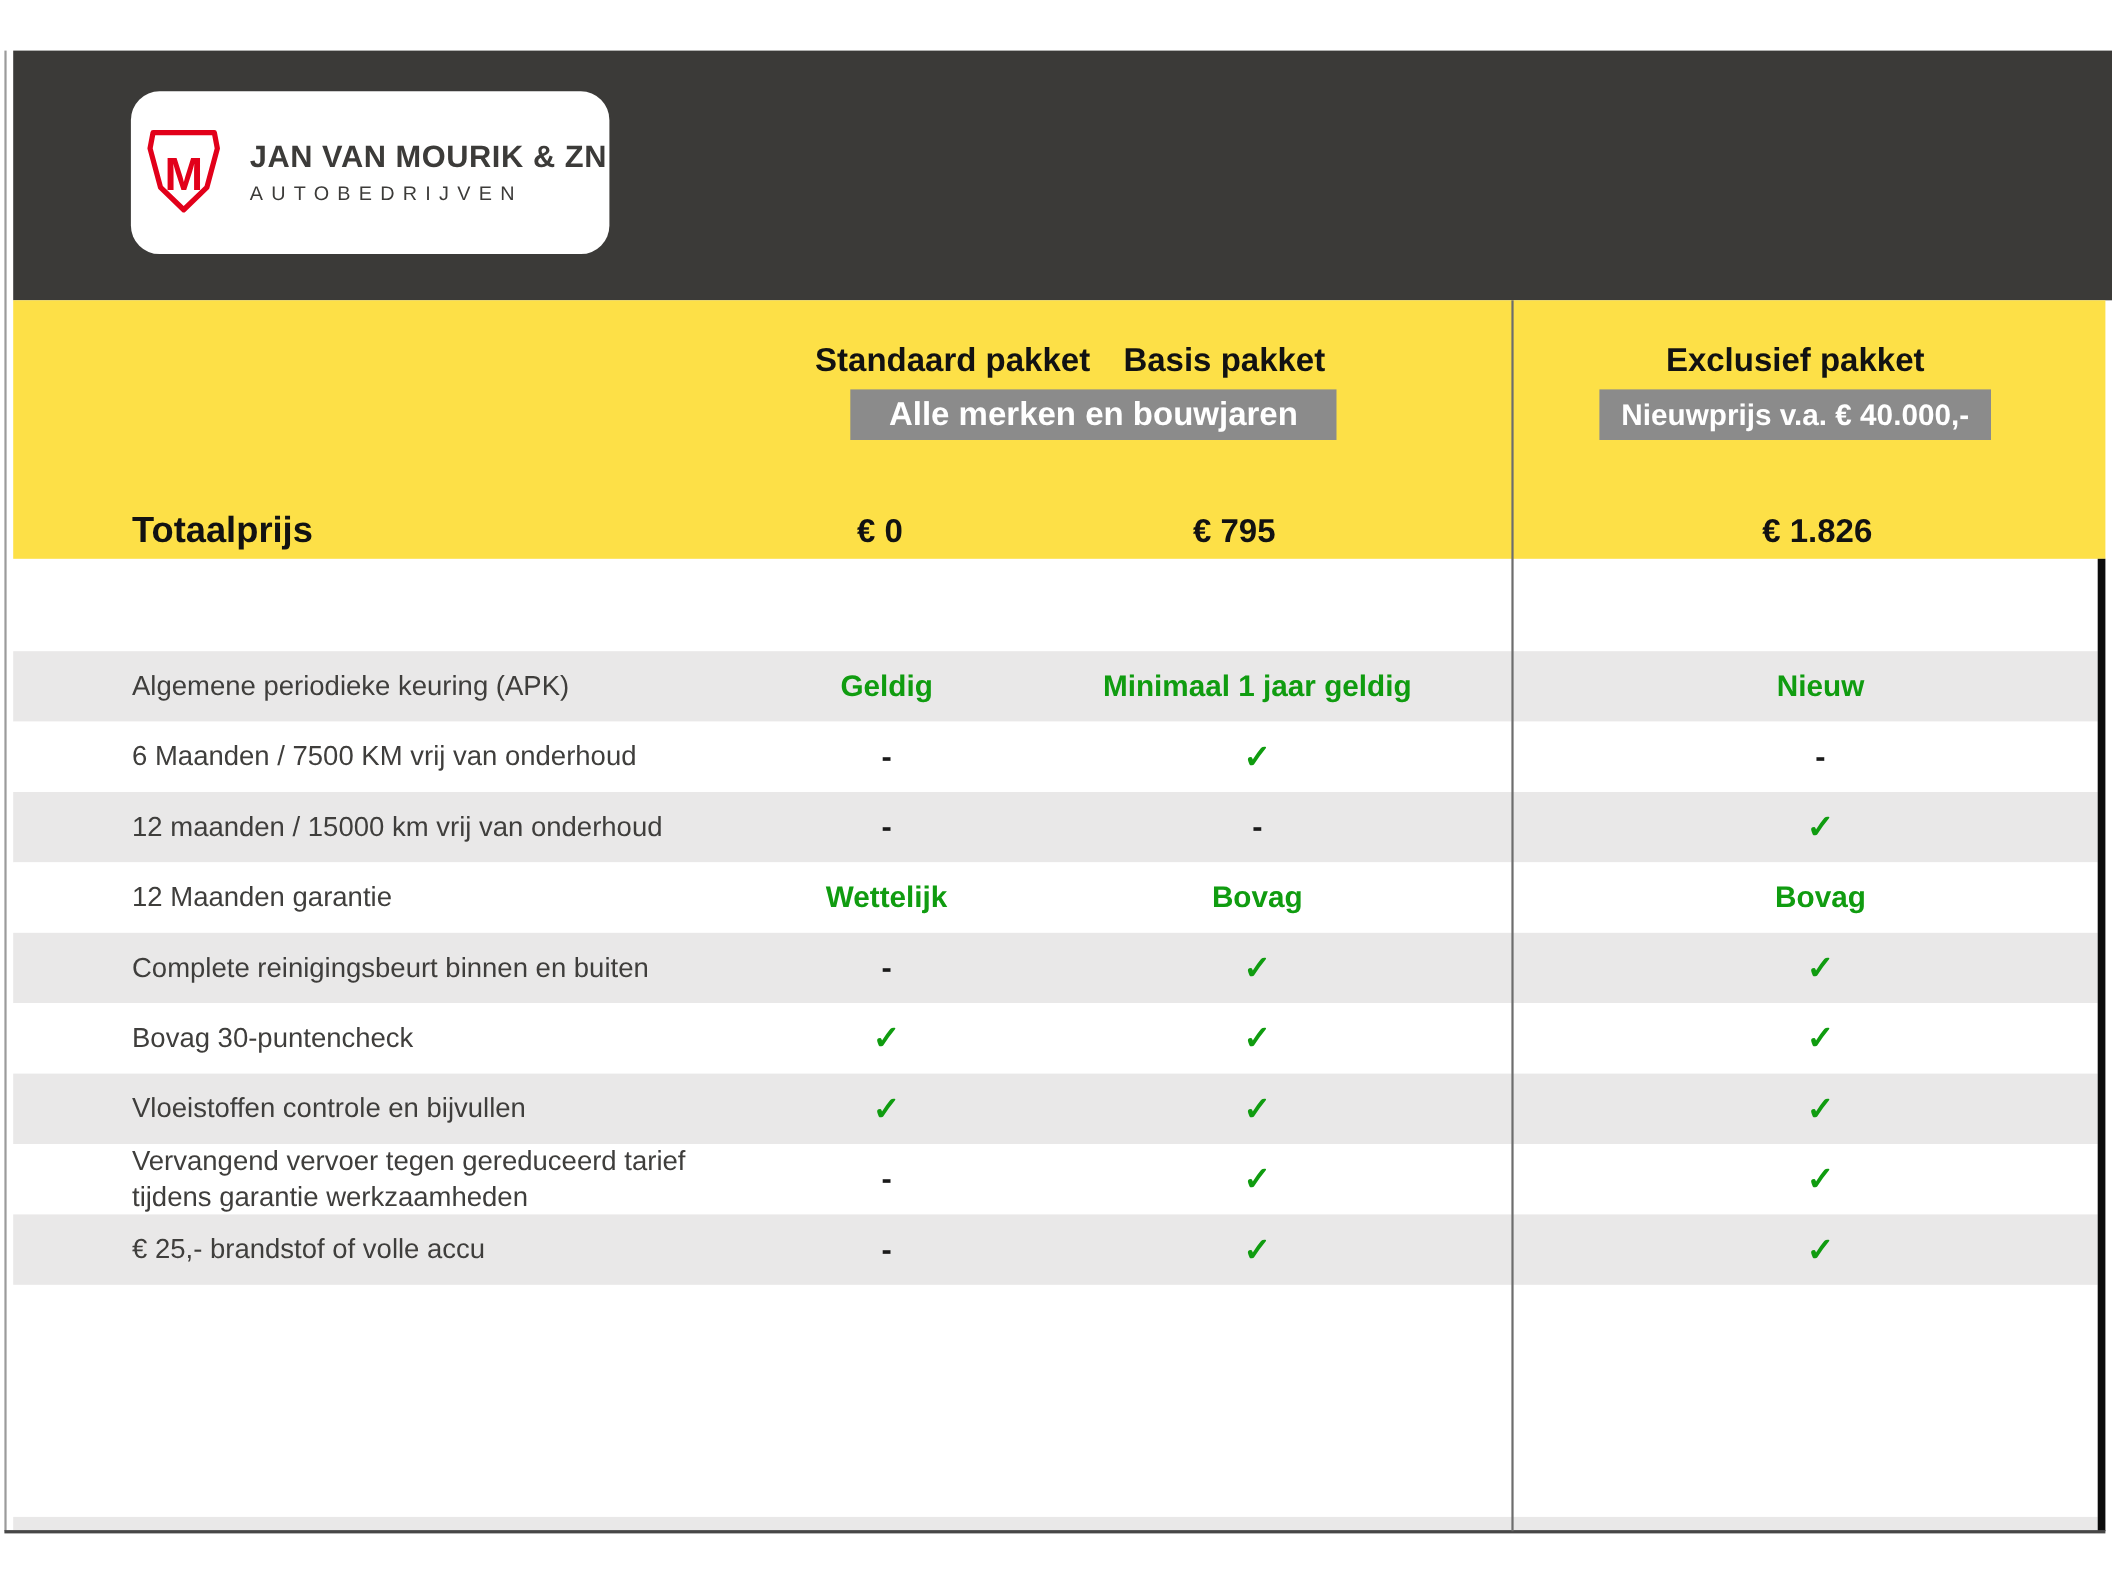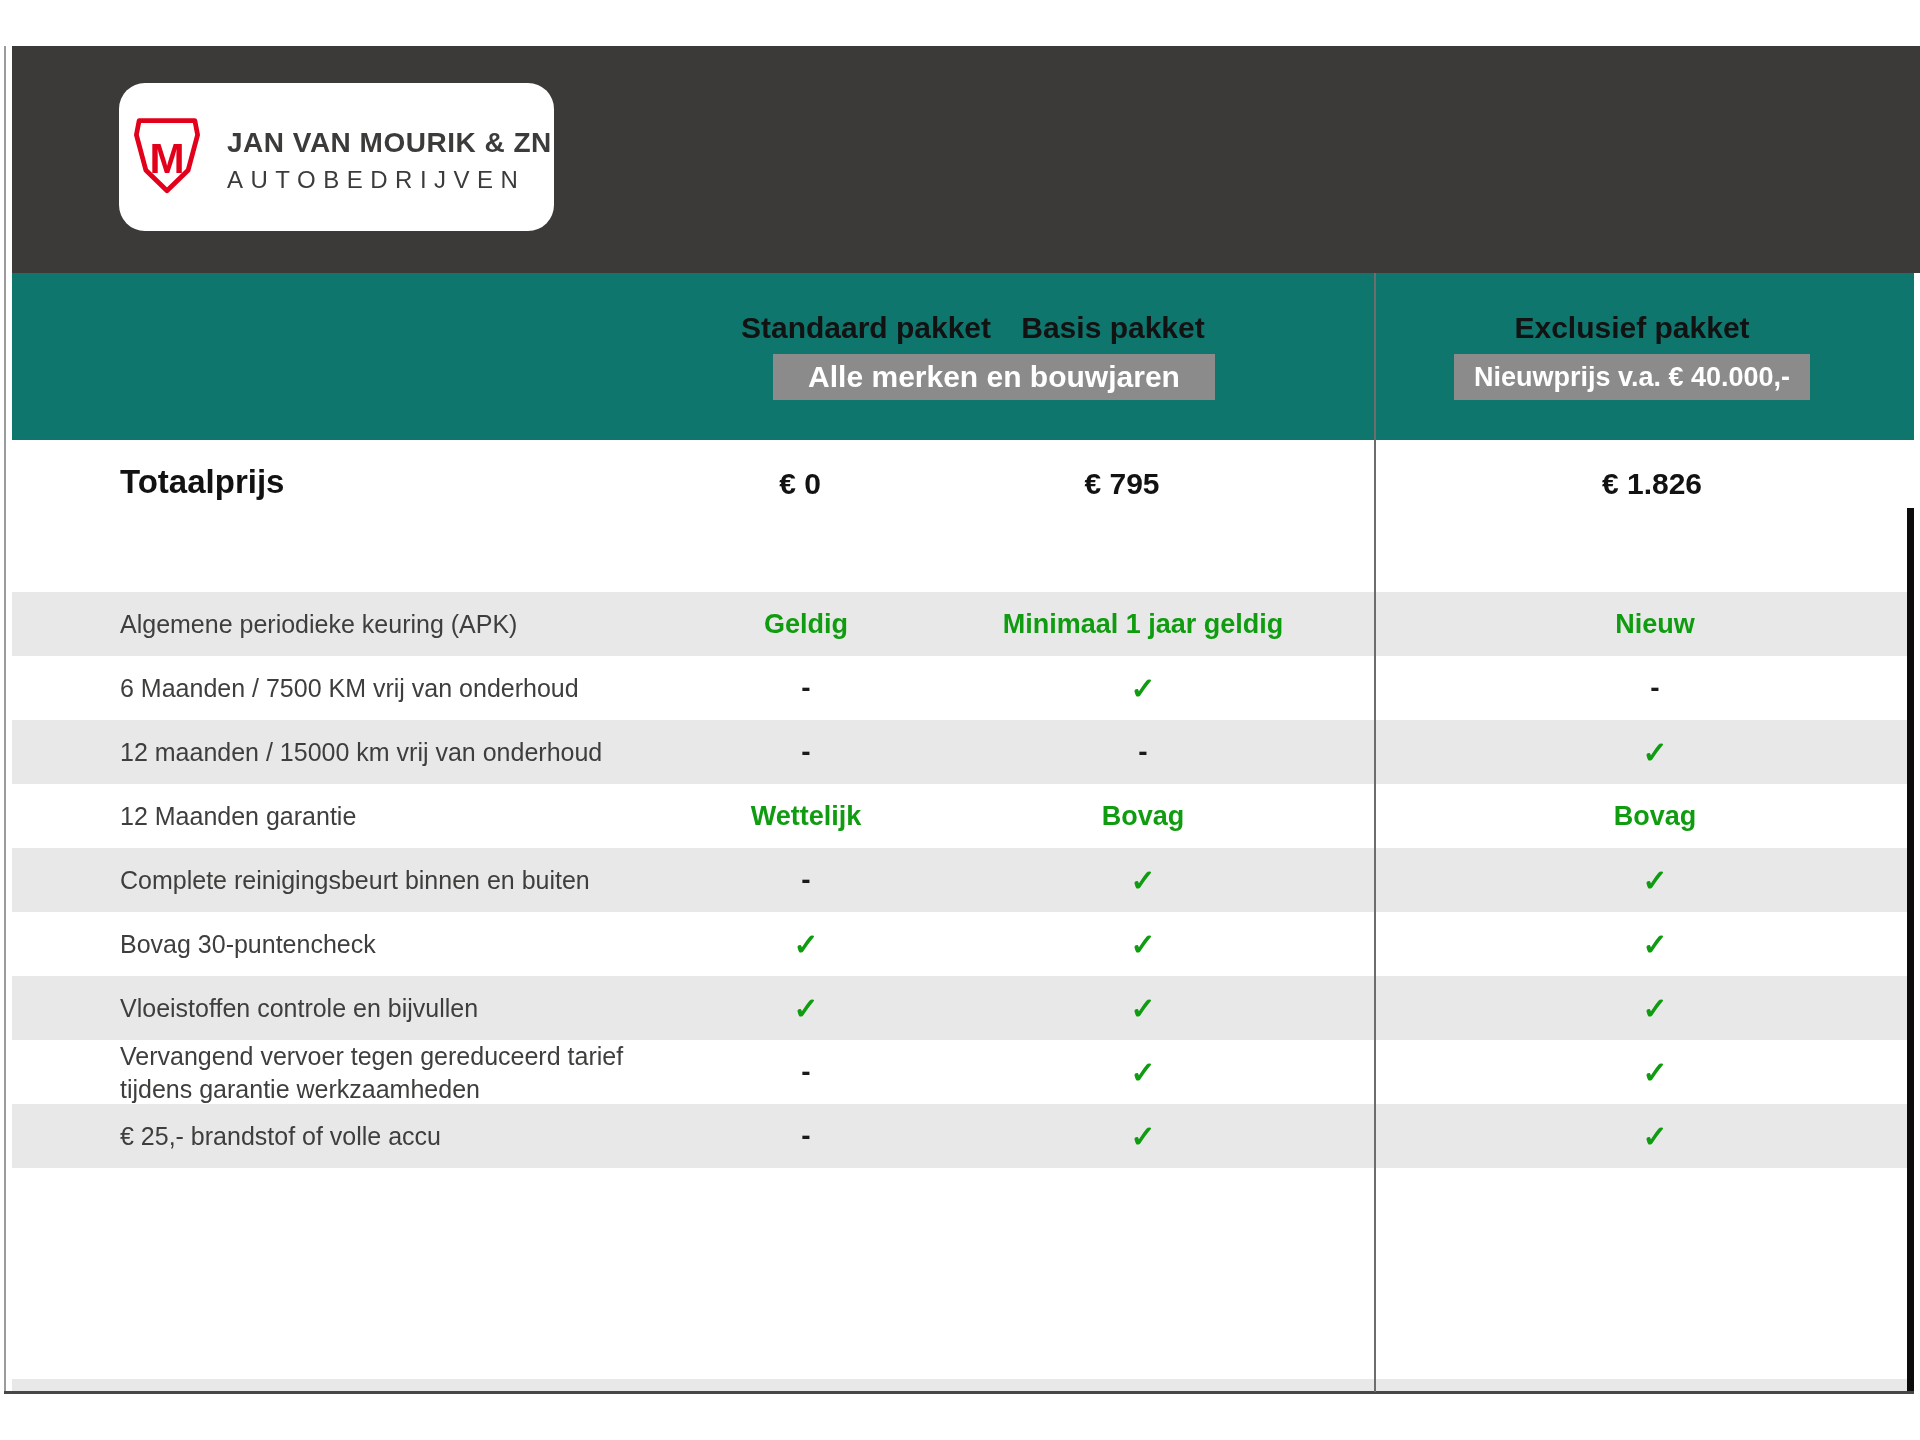--- a/index.html
+++ b/index.html
@@ -13,29 +13,29 @@
   .right-border{position:absolute;left:1907px;top:508px;width:7px;height:884px;background:#0c0c0c;}
   .col-divider{position:absolute;left:1374px;top:273px;width:2px;height:1119px;background:#6d6d6d;z-index:30;}
   .bottom-strip{position:absolute;left:12px;top:1379px;width:1895px;height:12px;background:#e9e8e8;}
 
   
   .dark-header{position:absolute;left:12px;top:46px;width:1908px;height:227px;background:#3b3a38;}
   .logo-card{position:absolute;left:107px;top:37px;width:435px;height:148px;background:#ffffff;border-radius:26px;}
   .logo-shield{position:absolute;left:14px;top:32px;width:68px;height:82px;}
   .logo-text{position:absolute;left:108px;top:44px;}
   .logo-name{font-size:28px;font-weight:700;color:#3c3b39;letter-spacing:0.5px;white-space:nowrap;}
-  .logo-sub{margin-top:7px;font-size:24px;font-weight:400;color:#3c3b39;letter-spacing:7.5px;white-space:nowrap;}
+  .logo-sub{margin-top:7px;font-size:18px;font-weight:400;color:#3c3b39;letter-spacing:7.5px;white-space:nowrap;}
   .page-title{
     position:absolute;left:1243px;top:58px;transform:translateX(-50%);
     font-size:92px;font-weight:700;color:#ffffff;letter-spacing:-3px;white-space:nowrap;
     text-shadow:2px 2px 2px rgba(0,0,0,0.25);
   }
 
   
-  .band{position:absolute;left:12px;top:273px;width:1902px;height:167px;background:#0f766e;}
+  .band{position:absolute;left:12px;top:273px;width:1902px;height:235px;background:#fde047;}
   .col-head{position:absolute;top:38px;transform:translateX(-50%);font-size:30px;font-weight:700;color:#121212;white-space:nowrap;}
   .col-head.st{left:854px;}
   .col-head.ba{left:1101px;}
   .col-head.ex{left:1620px;}
   .badge{
     position:absolute;top:81px;height:46px;background:#8b8b8b;color:#ffffff;
     font-weight:700;display:flex;align-items:center;justify-content:center;white-space:nowrap;
   }
   .badge.all{left:738px;width:442px;font-size:30px;margin-left:23px;}
   .badge.np{left:1442px;width:356px;font-size:27px;}

